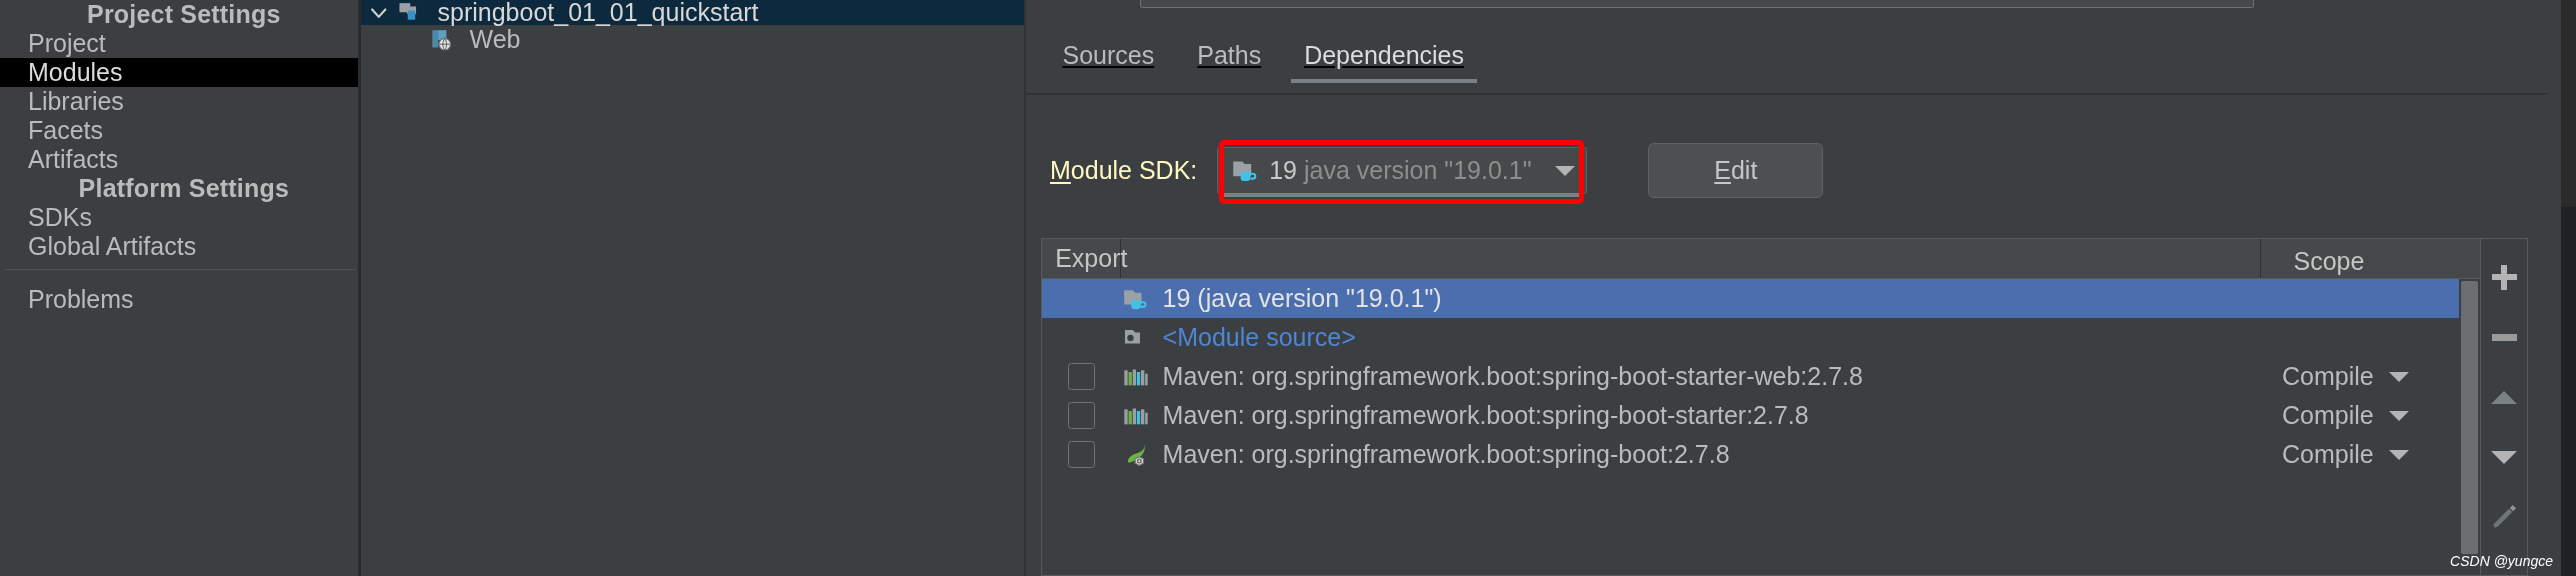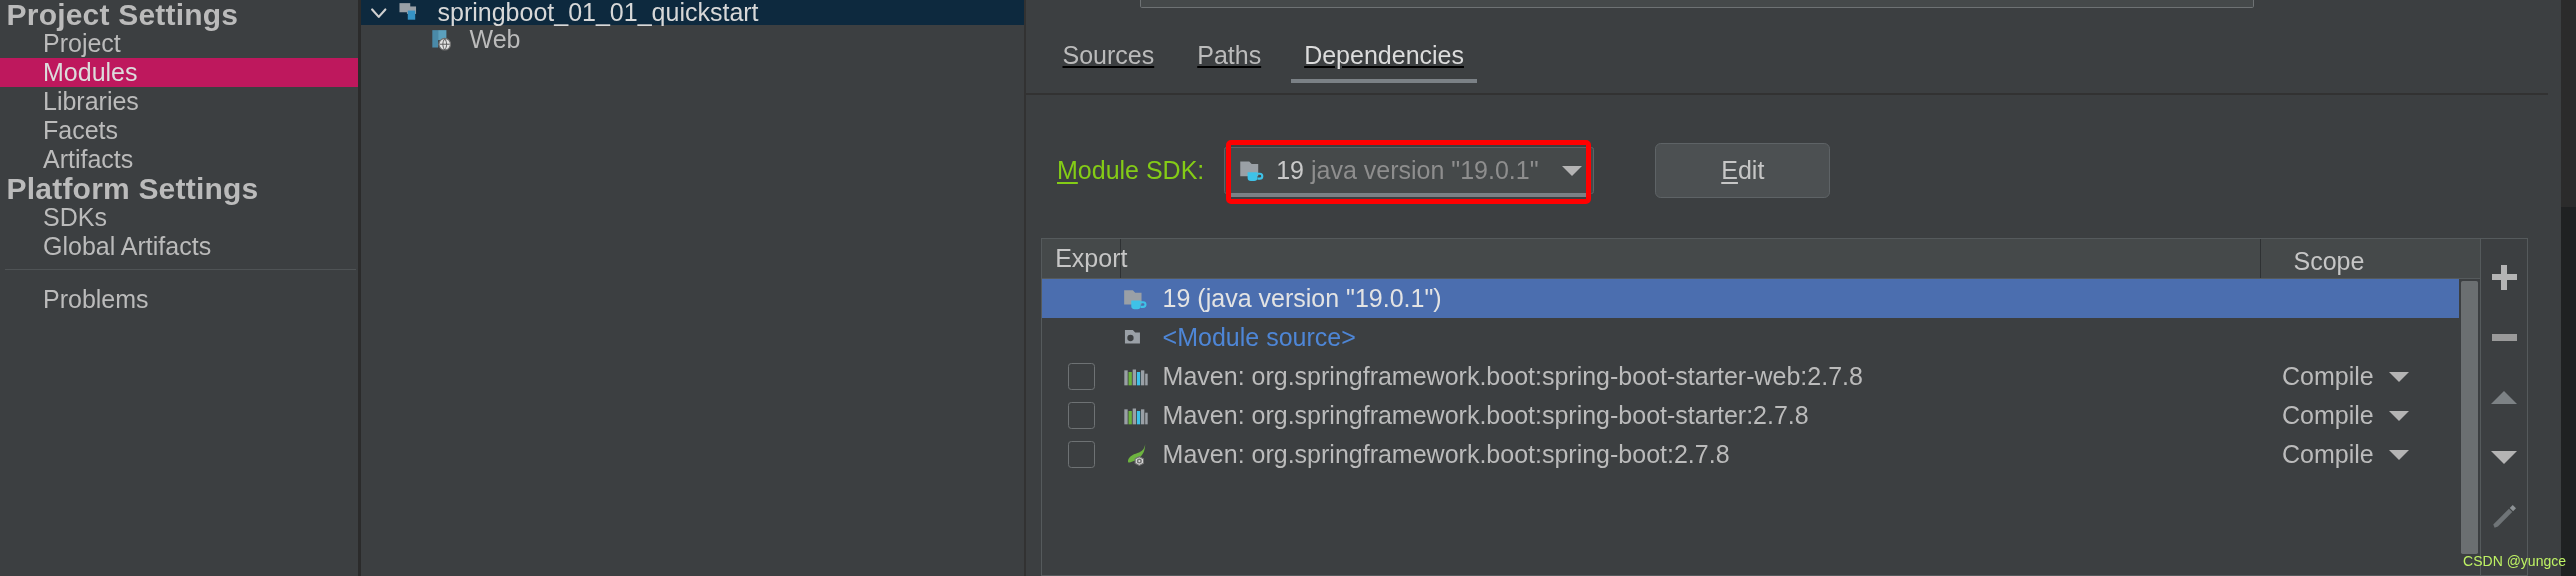--- a/index.html
+++ b/index.html
@@ -19,39 +19,40 @@
 
   
   .sidebar {
     position: relative;
     width: 361px; height: 576px;
     background: #3c3f41;
     padding-top: 0px;
     flex: 0 0 361px;
   }
   .side-group {
-    font-size: 30px;
+    font-size: 25px;
     font-weight: bold;
     color: #bbbbbb;
     padding: 0 0 0 6.6px;
     height: 29px;
     line-height: 29px;
     white-space: nowrap;
     letter-spacing: 0.2px;
+    text-align: center;
   }
   .side-item {
     font-size: 25px;
     color: #bbbbbb;
     height: 29px;
     line-height: 29px;
-    padding-left: 43px;
+    padding-left: 28px;
     white-space: nowrap;
   }
   .side-item.selected {
-    background: #be185d;
+    background: #000000;
     color: #dcdcdc;
   }
   .side-sep {
     height: 0.8px;
     background: #4f5355;
     margin: 8.3px 5px 0 5px;
   }
   .side-divider-v {
     position: absolute;
     right: 0; top: 0;
@@ -152,22 +153,22 @@
   
   .sdk-row {
     position: absolute;
     left: 0; top: 145px;
     display: flex;
     align-items: center;
     height: 51px;
   }
   .sdk-label {
     font-size: 25px;
-    color: #84cc16;
-    margin-left: 31px;
+    color: #fef9c3;
+    margin-left: 24px;
     white-space: nowrap;
   }
   .sdk-label u { text-decoration: underline; text-underline-offset: 3.3px; }
   .sdk-combo-wrap {
     position: relative;
     margin-left: 20px;
   }
   .sdk-combo {
     width: 370px;
     height: 47px;
@@ -386,24 +387,25 @@
   }
   .dark-corner {
     position: absolute;
     right: 0; top: 207px;
     width: 15px; height: 370px;
     background: #1f2122;
   }
 
   .watermark {
     position: absolute;
-    right: 10px; bottom: 6.6px;
+    right: 23px; bottom: 6.6px;
     font-size: 14px;
-    color: #bef264;
-    white-space: nowrap;
+    color: #ffffff;
+    white-space: nowrap;
+    font-style: italic;
   }
 
   
   .icon { display:inline-flex; flex: 0 0 auto; }
 </style>
 </head>
 <body>
 
 <div class="screen">
 

